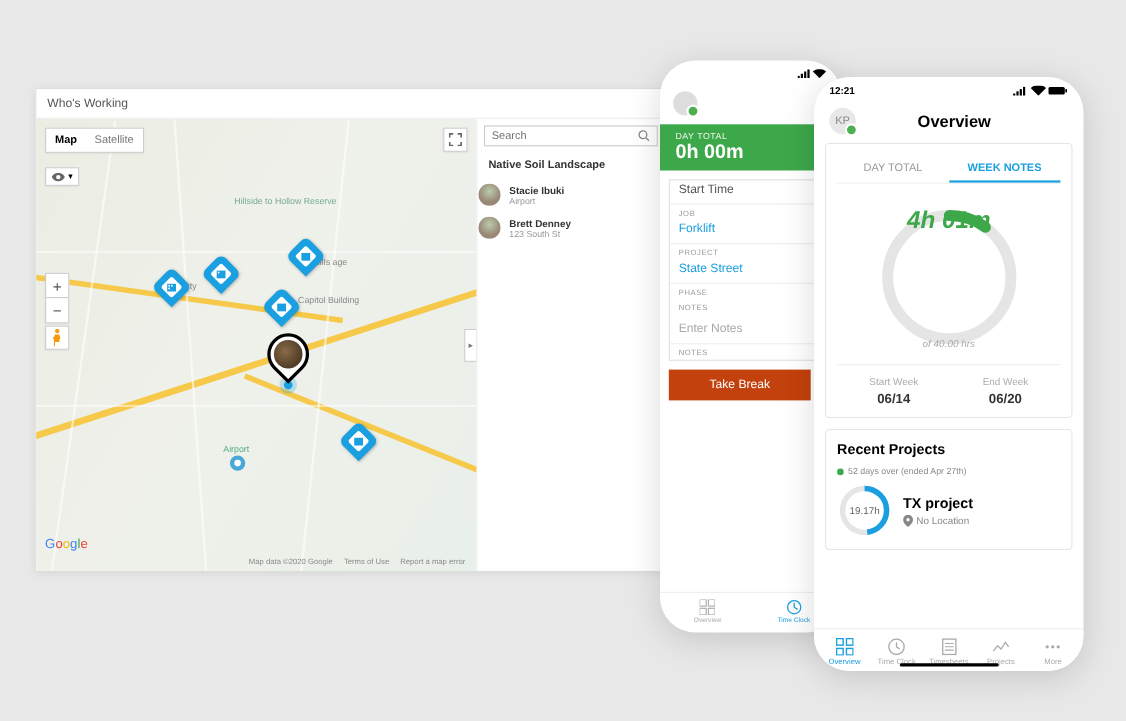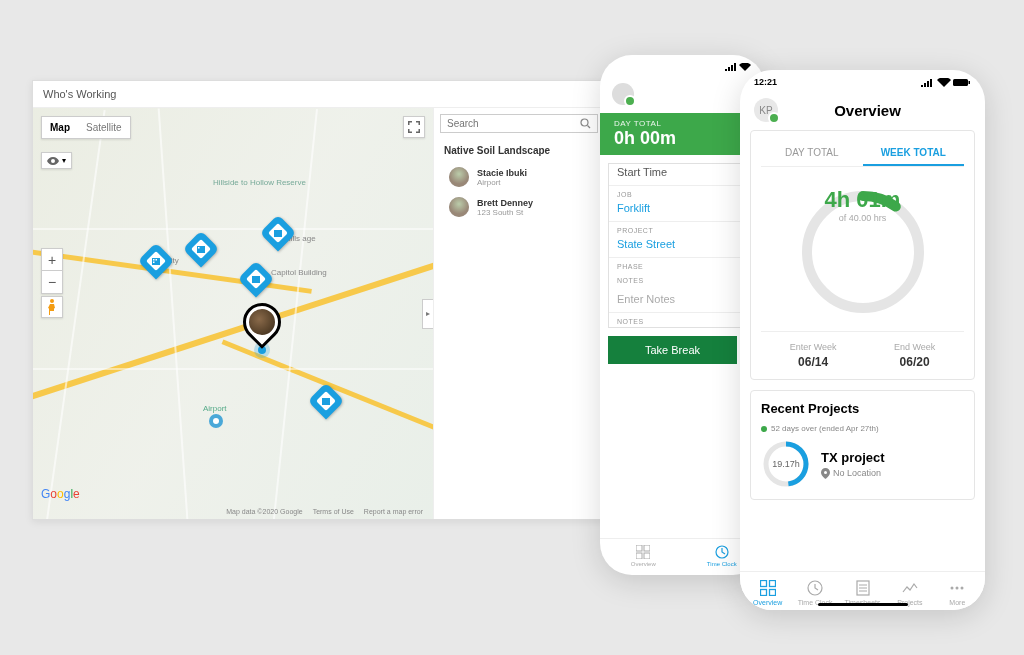--- a/index.html
+++ b/index.html
@@ -47,21 +47,21 @@
 .map-footer { position:absolute; bottom:4px; right:6px; font-size:7px; color:#888; display:flex; gap:2px; }
 .map-footer span { padding:0 4px; }
 .side-handle { position:absolute; right:-1px; top:50%; transform:translateY(-50%); width:12px; height:30px; background:#fff; border:1px solid #ccc; display:flex; align-items:center; justify-content:center; font-size:8px; color:#777; }
 
 .list-area { flex:1; border-left:1px solid #eee; display:flex; flex-direction:column; }
 .search-row { display:flex; padding:6px; gap:5px; }
 .search-box { flex:1; border:1px solid #ccc; display:flex; align-items:center; padding:3px 6px; }
 .search-box input { border:none; outline:none; flex:1; font-size:10px; }
 .filter-btn { width:22px; border:1px solid #ccc; display:flex; align-items:center; justify-content:center; }
 .list-title { font-size:10px; font-weight:700; padding:6px 10px; color:#333; }
-.worker-row { display:flex; align-items:center; gap:8px; padding:5px 15px; }
+.worker-row { display:flex; align-items:center; gap:8px; padding:5px 1px; }
 .avatar { width:20px; height:20px; background:#ccc; border-radius:50%; flex-shrink:0; position:relative; overflow:hidden; }
 .avatar::after { content:""; position:absolute; inset:0; background:radial-gradient(circle at 50% 35%, #bca 0%, #987 60%); }
 .worker-info { display:flex; flex-direction:column; }
 .worker-name { font-size:9px; font-weight:600; color:#333; }
 .worker-sub { font-size:8px; color:#999; }
 
 
 .phone { position:absolute; background:#fff; border-radius:32px; box-shadow:0 6px 30px rgba(0,0,0,.15); overflow:hidden; }
 .phone-status { height:24px; display:flex; align-items:center; justify-content:space-between; padding:0 14px; font-size:9px; font-weight:600; }
 .sig-icons { display:flex; gap:2px; align-items:center; }
@@ -73,41 +73,41 @@
 .p1-avatar::after { content:""; position:absolute; right:-2px; bottom:-2px; width:8px; height:8px; background:#4caf50; border:2px solid #fff; border-radius:50%; }
 .day-total-bar { background:#3da84a; color:#fff; padding:6px 14px; margin-top:4px; }
 .day-total-bar .lbl { font-size:8px; letter-spacing:.5px; opacity:.9; }
 .day-total-bar .val { font-size:18px; font-weight:700; }
 .p1-card { margin:8px; border:1px solid #e0e0e0; }
 .p1-field-label { font-size:7px; letter-spacing:.5px; color:#999; padding:5px 8px 2px; }
 .p1-field-val { font-size:11px; padding:2px 8px 7px; color:#1a9fe0; border-bottom:1px solid #eee; }
 .p1-field-val.plain { color:#555; }
 .p1-input { font-size:11px; padding:7px 8px; color:#aaa; border-bottom:1px solid #eee; }
 .p1-btn-row { margin:6px 8px; display:flex; gap:6px; }
-.p1-take-break { background:#15803d; color:#fff; font-size:11px; padding:8px 12px; flex:1; text-align:center; }
+.p1-take-break { background:#c2410c; color:#fff; font-size:11px; padding:8px 12px; flex:1; text-align:center; }
 .p1-red { background:#d84b3c; width:14px; }
 .p1-tabbar { position:absolute; bottom:8px; left:0; right:0; border-top:1px solid #eee; display:flex; padding:6px 4px 0; }
 .p1-tab { flex:1; display:flex; flex-direction:column; align-items:center; gap:2px; font-size:6px; color:#aaa; }
 .p1-tab.active { color:#1a9fe0; }
 .p1-tab .ico { width:14px; height:14px; }
 
 
 .phone2 { top:70px; left:740px; width:245px; height:540px; z-index:3; }
 .p2-header { display:flex; align-items:center; padding:4px 14px 8px; gap:10px; }
 .p2-kp { width:24px; height:24px; background:#e8e8e8; border-radius:50%; font-size:10px; display:flex; align-items:center; justify-content:center; color:#888; position:relative; }
 .p2-kp::after { content:""; position:absolute; right:-2px; bottom:-2px; width:8px; height:8px; background:#4caf50; border:2px solid #fff; border-radius:50%; }
 .p2-title { flex:1; text-align:center; font-size:15px; font-weight:600; margin-right:24px; }
 .p2-card { margin:0 10px 10px; border:1px solid #e5e5e5; border-radius:4px; padding:10px; }
 .p2-tabs { display:flex; border-bottom:1px solid #eee; margin-bottom:14px; }
 .p2-tab { flex:1; text-align:center; font-size:10px; padding:6px 0; color:#999; }
 .p2-tab.active { color:#1a9fe0; border-bottom:2px solid #1a9fe0; font-weight:600; }
 .gauge-wrap { display:flex; justify-content:center; padding:6px 0 14px; }
 .gauge { position:relative; width:130px; height:130px; }
 .gauge svg { transform:rotate(-90deg); }
-.gauge-center { position:absolute; inset:0; display:flex; flex-direction:column; align-items:center; justify-content:flex-start; }
+.gauge-center { position:absolute; inset:0; display:flex; flex-direction:column; align-items:center; justify-content:space-between;font-style:italic; }
 .gauge-val { font-size:22px; font-weight:700; color:#3da84a; }
 .gauge-sub { font-size:9px; color:#aaa; }
 .week-row { display:flex; justify-content:space-around; border-top:1px solid #eee; padding-top:10px; }
 .week-col { text-align:center; }
 .week-lbl { font-size:9px; color:#aaa; margin-bottom:3px; }
 .week-val { font-size:12px; font-weight:700; color:#333; }
 .recent-title { font-size:13px; font-weight:700; margin-bottom:8px; }
 .recent-meta { font-size:8px; color:#888; display:flex; align-items:center; gap:4px; margin-bottom:6px; }
 .recent-dot { width:6px; height:6px; background:#3da84a; border-radius:50%; }
 .proj-row { display:flex; align-items:center; gap:10px; }
@@ -336,37 +336,37 @@
   </div>
   <div class="p2-header">
     <div class="p2-kp">
         <span>KP</span>
       </div>
     <div class="p2-title">Overview</div>
   </div>
   <div class="p2-card">
     <div class="p2-tabs">
       <div class="p2-tab">DAY TOTAL</div>
-      <div class="p2-tab active">WEEK TOTAL</div>
+      <div class="p2-tab active">WEEK NOTES</div>
     </div>
     <div class="gauge-wrap">
       <div class="gauge">
         <svg width="130" height="130" viewBox="0 0 130 130">
           <circle cx="65" cy="65" r="56" fill="none" stroke="#e5e5e5" stroke-width="10"></circle>
           <circle cx="65" cy="65" r="56" fill="none" stroke="#3da84a" stroke-width="10" stroke-dasharray="35 352" stroke-linecap="round"></circle>
         </svg>
         <div class="gauge-center">
           <div class="gauge-val">4h 01m</div>
           <div class="gauge-sub">of 40.00 hrs</div>
         </div>
       </div>
     </div>
     <div class="week-row">
       <div class="week-col">
-        <div class="week-lbl">Enter Week</div>
+        <div class="week-lbl">Start Week</div>
         <div class="week-val">06/14</div>
       </div>
       <div class="week-col">
         <div class="week-lbl">End Week</div>
         <div class="week-val">06/20</div>
       </div>
     </div>
   </div>
   <div class="p2-card">
     <div class="recent-title">Recent Projects</div>

